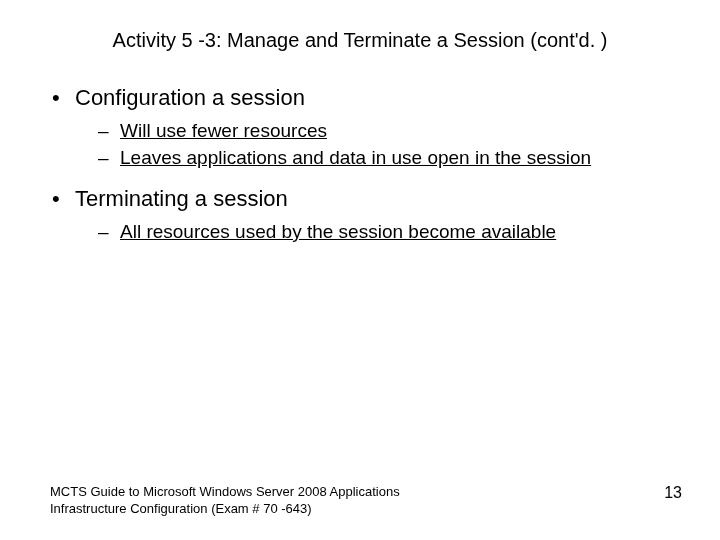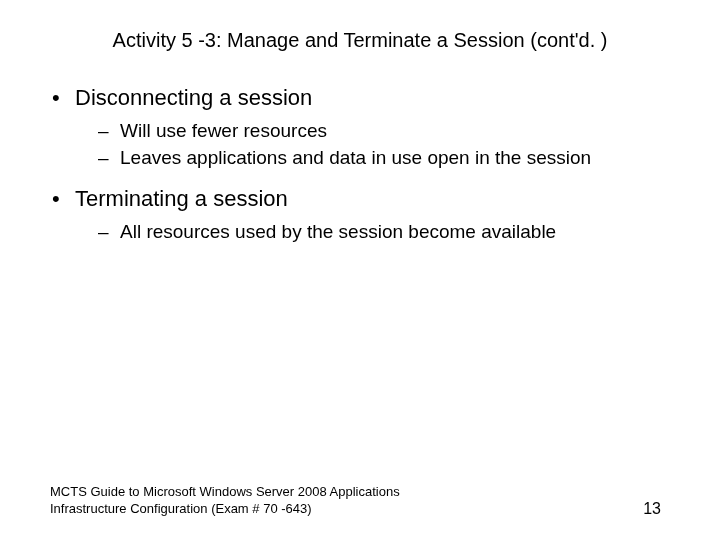--- a/index.html
+++ b/index.html
@@ -46,59 +46,59 @@
       position: absolute;
       left: 2px;
       top: 0;
     }
     .bullet-l2 {
       font-size: 19px;
       line-height: 1.3;
       margin-bottom: 3px;
       padding-left: 70px;
       position: relative;
+      text-decoration: underline;
     }
     .bullet-l2::before {
       content: "–";
       position: absolute;
       left: 48px;
       top: 0;
     }
     .spacer {
       height: 10px;
     }
     .footer {
       position: absolute;
       bottom: 22px;
       left: 50px;
-      right: 59px;
+      right: 38px;
       display: flex;
       justify-content: space-between;
-      align-items: flex-end;
       font-size: 13px;
       gap: 18px;
     }
     .footer-left {
       max-width: 420px;
       line-height: 1.3;
     }
     .footer-right {
       font-size: 16px;
     }
   </style>
 </head>
 <body>
 
 <div class="slide">
 
   <h1 class="title">Activity 5 -3: Manage and Terminate a Session (cont'd. )</h1>
 
   <div class="content">
 
-    <div class="bullet-l1">Disconnecting a session</div>
+    <div class="bullet-l1">Configuration a session</div>
     <div class="bullet-l2">Will use fewer resources</div>
     <div class="bullet-l2">Leaves applications and data in use open in the session</div>
 
     <div class="spacer"></div>
 
     <div class="bullet-l1">Terminating a session</div>
     <div class="bullet-l2">All resources used by the session become available</div>
 
   </div>
 

